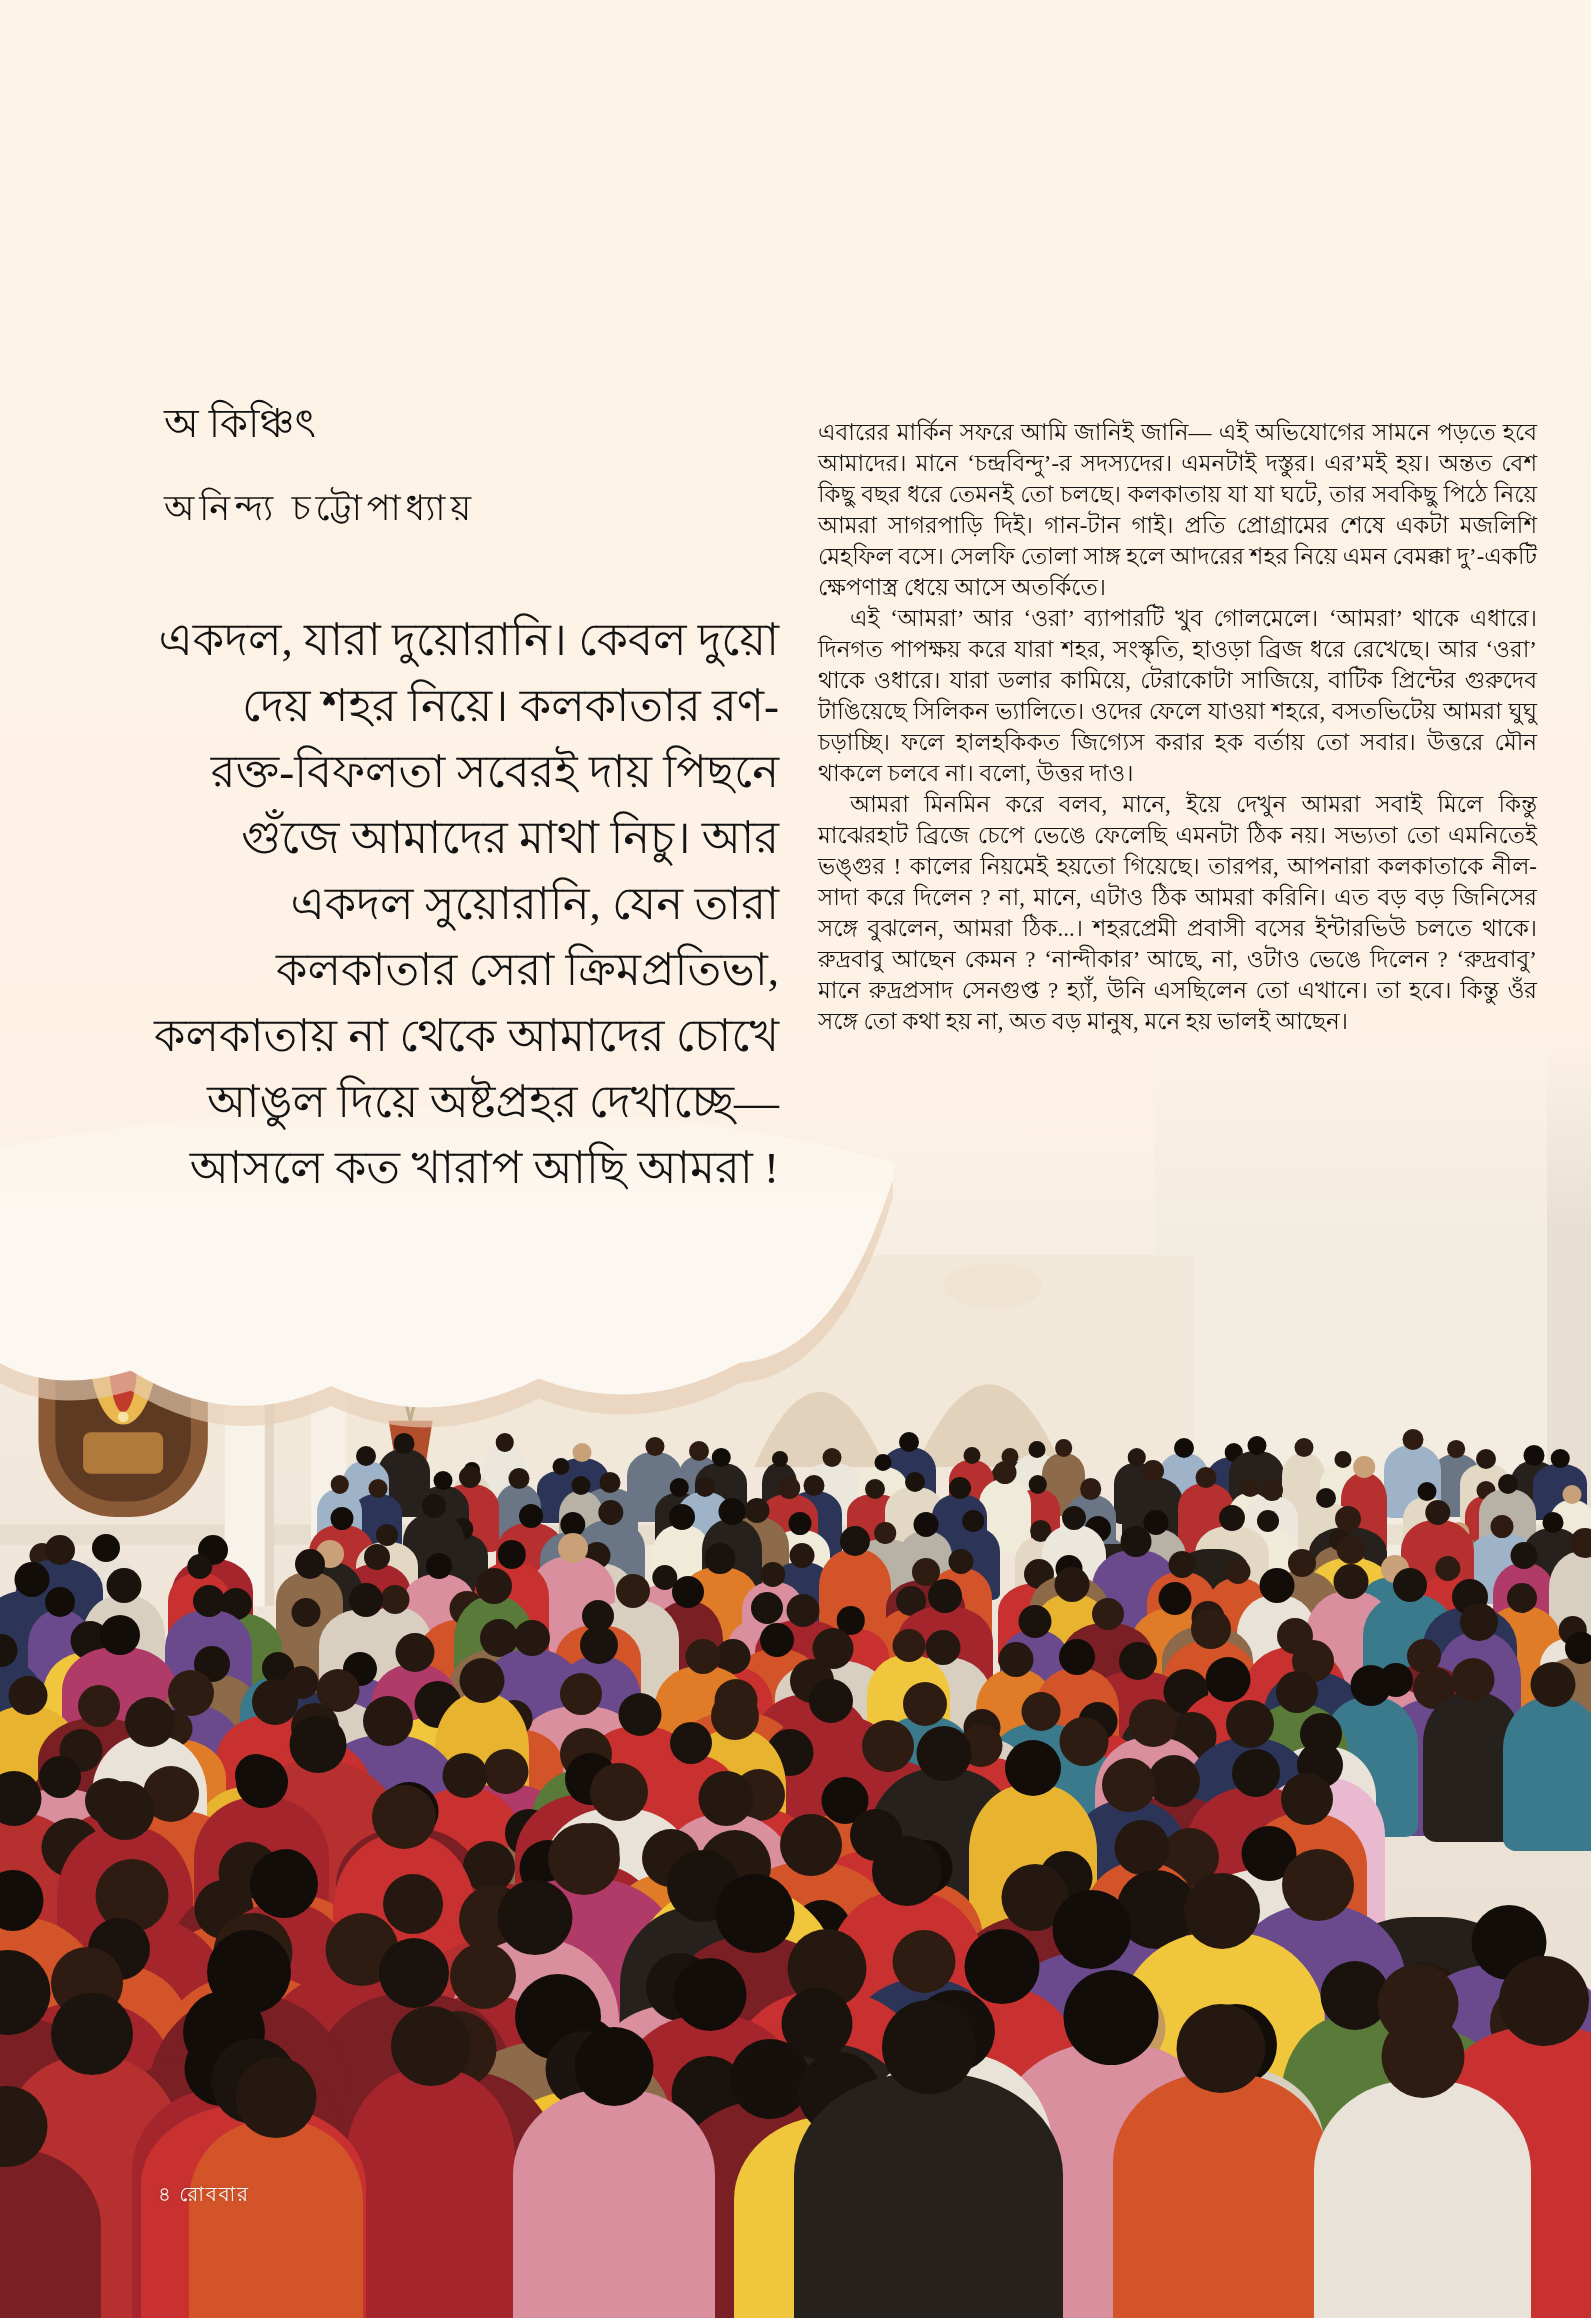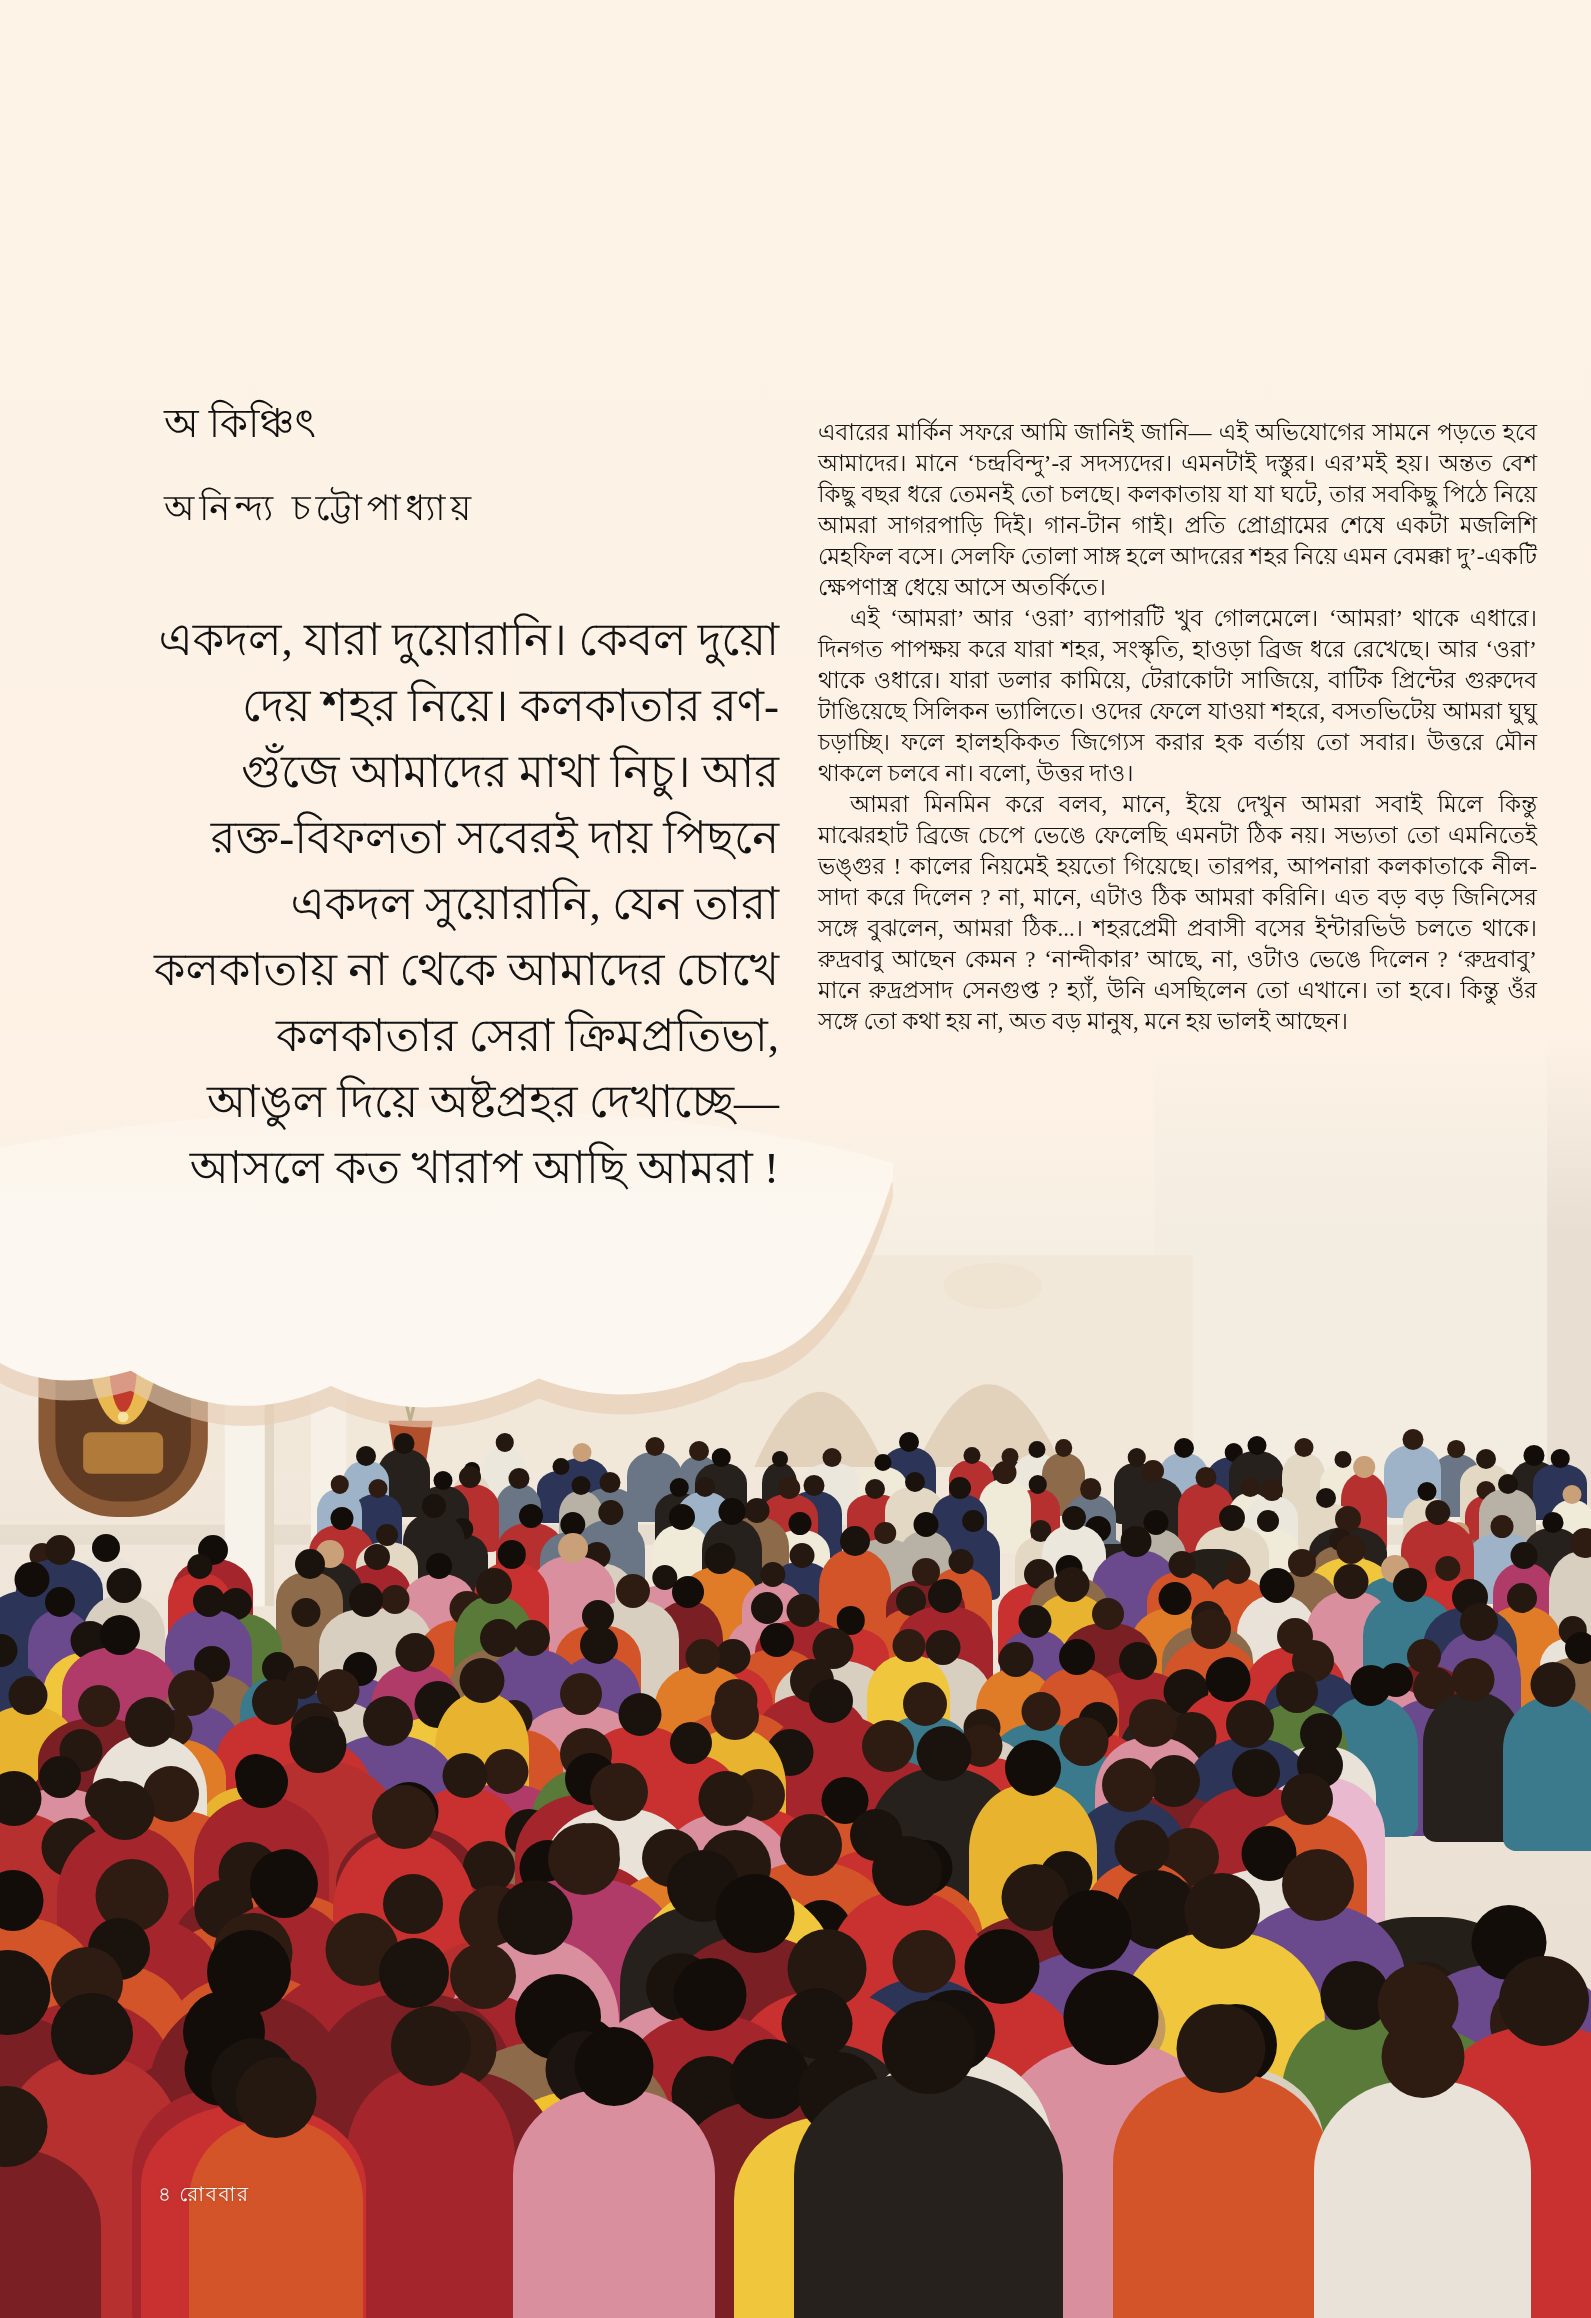--- a/index.html
+++ b/index.html
@@ -65,25 +65,25 @@
 <body>
 
 <div class="page">
 
   <div class="kicker">অ কিঞ্চিৎ</div>
   <div class="author">অনিন্দ্য চট্টোপাধ্যায়</div>
 
   <div class="poem">
       <div>একদল, যারা দুয়োরানি। কেবল দুয়ো</div>
       <div>দেয় শহর নিয়ে। কলকাতার রণ-</div>
+      <div>রক্ত-বিফলতা সবেরই দায় পিছনে</div>
       <div>গুঁজে আমাদের মাথা নিচু। আর</div>
-      <div>রক্ত-বিফলতা সবেরই দায় পিছনে</div>
       <div>একদল সুয়োরানি, যেন তারা</div>
+      <div>কলকাতার সেরা ক্রিমপ্রতিভা,</div>
       <div>কলকাতায় না থেকে আমাদের চোখে</div>
-      <div>কলকাতার সেরা ক্রিমপ্রতিভা,</div>
       <div>আঙুল দিয়ে অষ্টপ্রহর দেখাচ্ছে—</div>
       <div>আসলে কত খারাপ আছি আমরা !</div>
     </div>
 
   <div class="article">
       <div class="para">এবারের মার্কিন সফরে আমি জানিই জানি— এই অভিযোগের সামনে পড়তে হবে আমাদের। মানে ‘চন্দ্রবিন্দু’-র সদস্যদের। এমনটাই দস্তুর। এর’মই হয়। অন্তত বেশ কিছু বছর ধরে তেমনই তো চলছে। কলকাতায় যা যা ঘটে, তার সবকিছু পিঠে নিয়ে আমরা সাগরপাড়ি দিই। গান-টান গাই। প্রতি প্রোগ্রামের শেষে একটা মজলিশি মেহফিল বসে। সেলফি তোলা সাঙ্গ হলে আদরের শহর নিয়ে এমন বেমক্কা দু’-একটি ক্ষেপণাস্ত্র ধেয়ে আসে অতর্কিতে।</div>
       <div class="para">এই ‘আমরা’ আর ‘ওরা’ ব্যাপারটি খুব গোলমেলে। ‘আমরা’ থাকে এধারে। দিনগত পাপক্ষয় করে যারা শহর, সংস্কৃতি, হাওড়া ব্রিজ ধরে রেখেছে। আর ‘ওরা’ থাকে ওধারে। যারা ডলার কামিয়ে, টেরাকোটা সাজিয়ে, বাটিক প্রিন্টের গুরুদেব টাঙিয়েছে সিলিকন ভ্যালিতে। ওদের ফেলে যাওয়া শহরে, বসতভিটেয় আমরা ঘুঘু চড়াচ্ছি। ফলে হালহকিকত জিগ্যেস করার হক বর্তায় তো সবার। উত্তরে মৌন থাকলে চলবে না। বলো, উত্তর দাও।</div>
       <div class="para">আমরা মিনমিন করে বলব, মানে, ইয়ে দেখুন আমরা সবাই মিলে কিন্তু মাঝেরহাট ব্রিজে চেপে ভেঙে ফেলেছি এমনটা ঠিক নয়। সভ্যতা তো এমনিতেই ভঙ্গুর ! কালের নিয়মেই হয়তো গিয়েছে। তারপর, আপনারা কলকাতাকে নীল-সাদা করে দিলেন ? না, মানে, এটাও ঠিক আমরা করিনি। এত বড় বড় জিনিসের সঙ্গে বুঝলেন, আমরা ঠিক...। শহরপ্রেমী প্রবাসী বসের ইন্টারভিউ চলতে থাকে। রুদ্রবাবু আছেন কেমন ? ‘নান্দীকার’ আছে, না, ওটাও ভেঙে দিলেন ? ‘রুদ্রবাবু’ মানে রুদ্রপ্রসাদ সেনগুপ্ত ? হ্যাঁ, উনি এসছিলেন তো এখানে। তা হবে। কিন্তু ওঁর সঙ্গে তো কথা হয় না, অত বড় মানুষ, মনে হয় ভালই আছেন।</div>
     </div>
 

